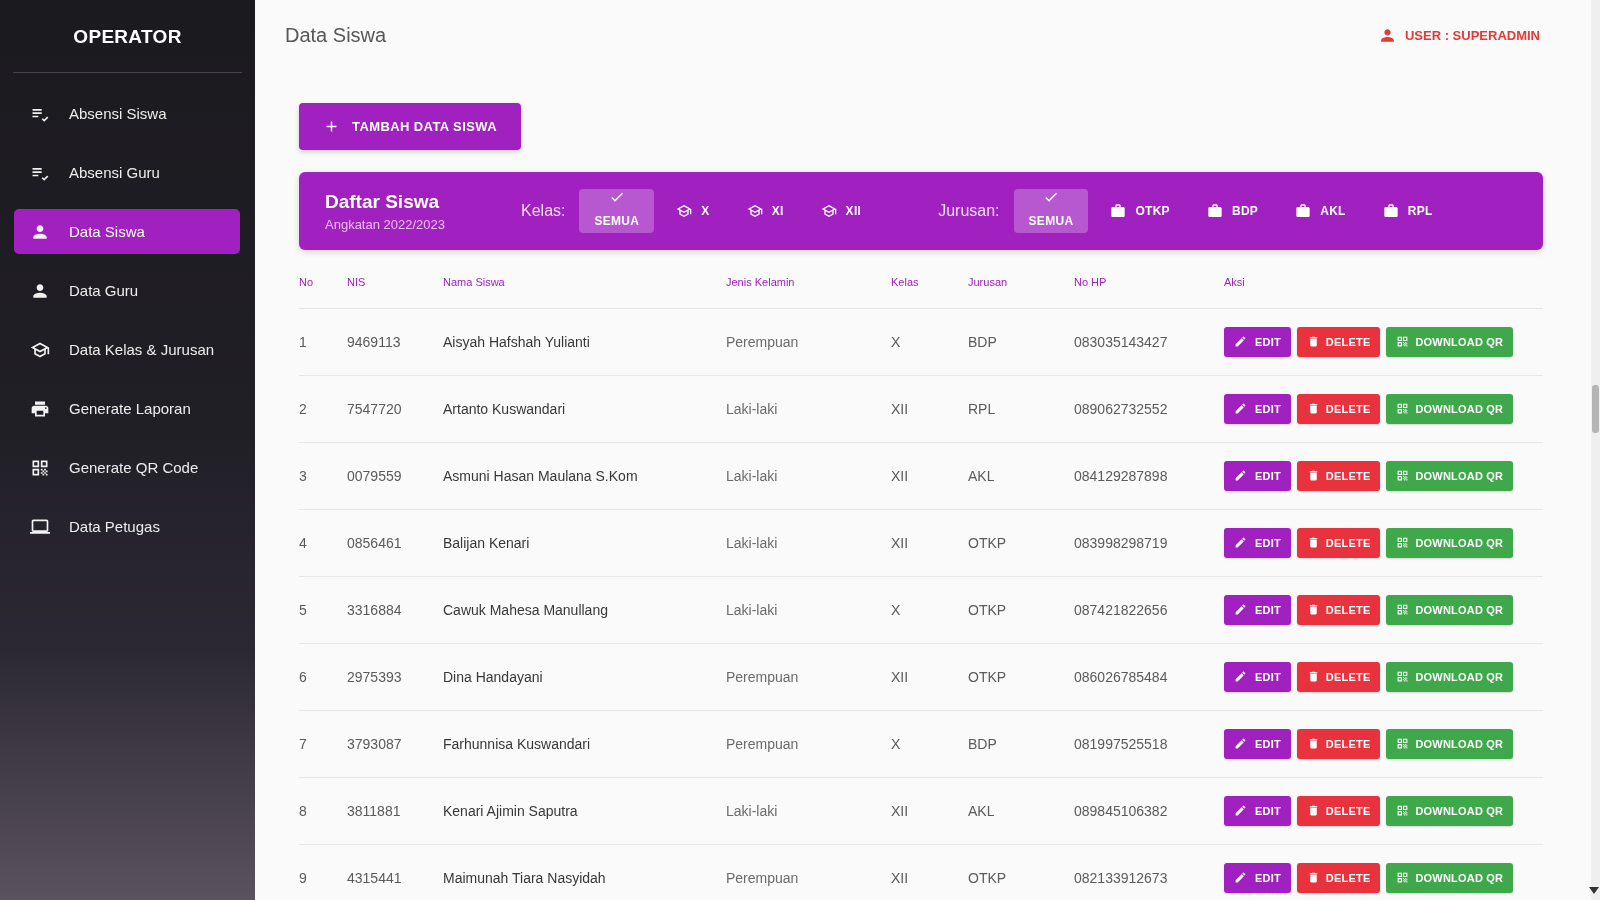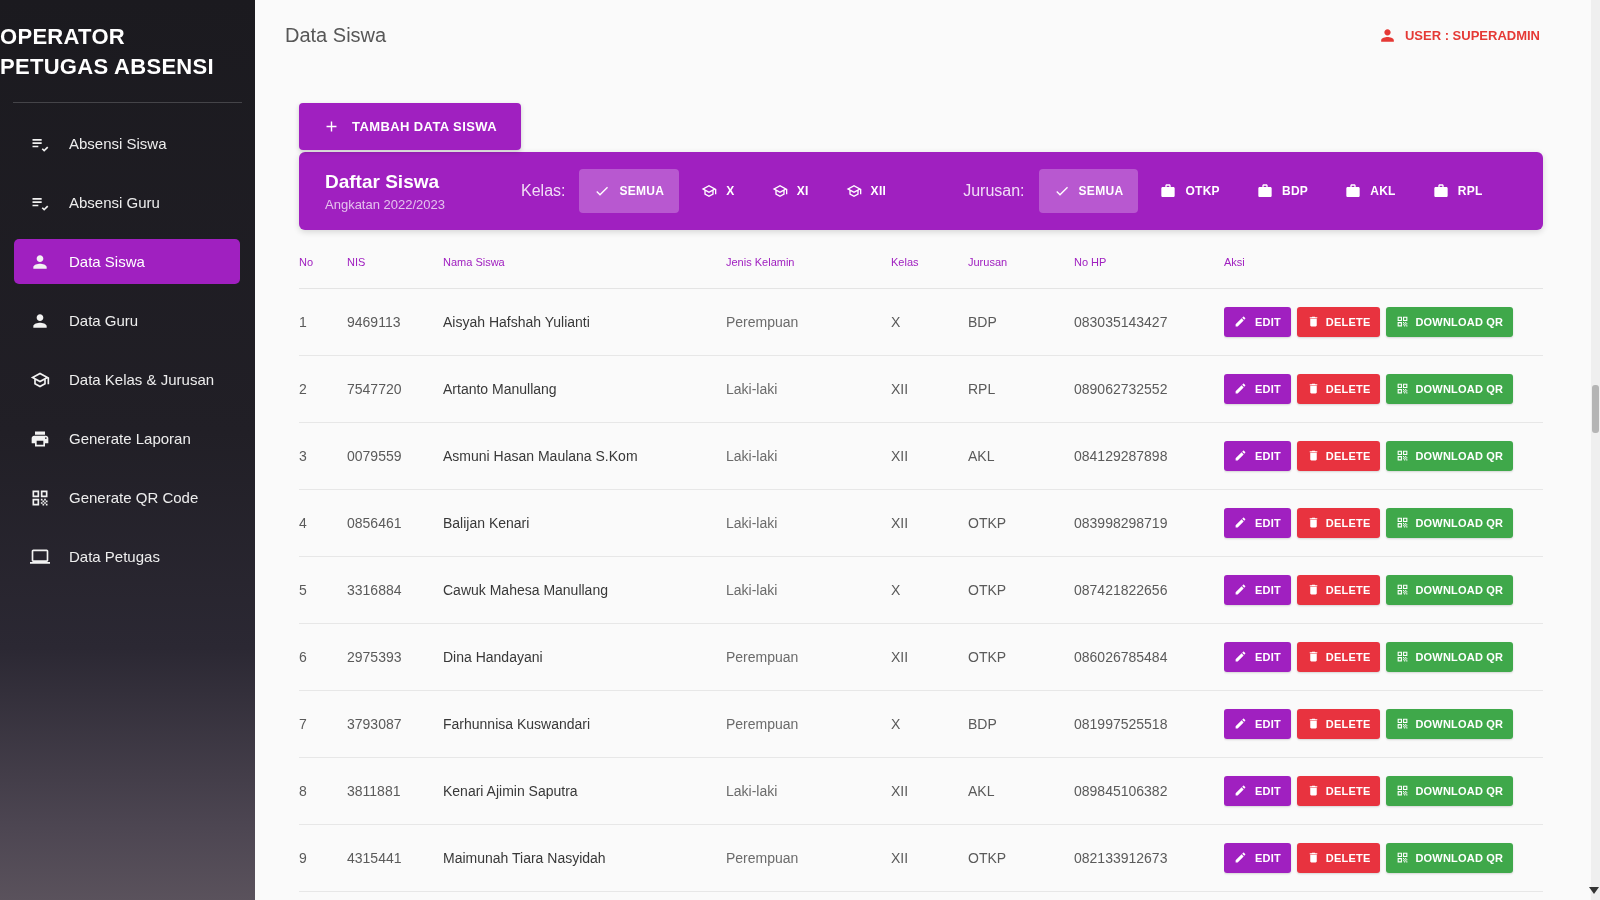--- a/index.html
+++ b/index.html
@@ -6,21 +6,21 @@
   html,body { width:1600px; height:900px; overflow:hidden; }
   body { font-family:"Liberation Sans","DejaVu Sans",sans-serif; background:#fafafa; }
   .app { display:flex; width:1600px; height:900px; position:relative; }
 
   
   .sidebar {
     width:255px; flex-shrink:0; height:100%;
     background:linear-gradient(180deg,#1b1a1f 0%,#211f26 48%,#2b2833 72%,#4d4652 92%,#5a525c 100%);
     color:#eee; padding-top:22px;
   }
-  .sidebar-title { font-size:22px; font-weight:700; line-height:30px; color:#fff; letter-spacing:.3px; }
+  .sidebar-title { text-align:center; font-size:19px; font-weight:700; line-height:30px; color:#fff; letter-spacing:.3px; }
   .sidebar-divider { height:1px; background:rgba(255,255,255,.18); margin:20px 13px 18px 13px; }
   .side-item {
     display:flex; align-items:center; gap:18px;
     margin:0 15px 14px 14px; padding:0 10px 0 15px; height:45px;
     border-radius:5px; color:#ededed; text-decoration:none; cursor:pointer; font-size:15px;
   }
   .side-item .icon { font-size:20px; width:22px; display:inline-flex; justify-content:center; color:#f2f2f2; }
   .side-item.active { background:var(--accent); color:#fff; }
 
   
@@ -37,38 +37,38 @@
   .add-btn {
     display:inline-flex; align-items:center; gap:12px; height:47px; padding:0 24px;
     background:var(--accent); color:#fff; border:none; border-radius:4px;
     font-family:inherit; font-size:13px; font-weight:700; letter-spacing:.4px; cursor:pointer;
     box-shadow:0 2px 5px rgba(0,0,0,.18);
   }
   .add-btn .icon { font-size:17px; }
 
   
   .filter-bar {
-    margin-top:2px; height:78px; background:var(--accent); border-radius:6px;
+    margin-top:22px; height:78px; background:var(--accent); border-radius:6px;
     display:flex; align-items:center; padding:0 26px; color:#fff;
     box-shadow:0 2px 6px rgba(0,0,0,.15);
   }
   .filter-title { width:196px; }
   .ft-main { font-size:19px; font-weight:700; }
   .ft-sub { font-size:13px; color:rgba(255,255,255,.72); margin-top:4px; }
   .filter-group { display:flex; align-items:center; gap:14px; }
   .filter-group.jurusan { margin-left:62px; }
   .fg-label { font-size:16px; color:rgba(255,255,255,.85); }
   .chips { display:flex; align-items:center; gap:7px; }
   .chip {
     display:inline-flex; align-items:center; gap:9px; height:44px; padding:0 15px;
     background:transparent; border:none; border-radius:4px; color:#fff;
     font-family:inherit; font-size:12px; font-weight:700; letter-spacing:.3px; cursor:pointer;
   }
   .chip .icon { font-size:16px; }
-  .chip.selected { background:rgba(255,255,255,.25); }
+  .chip.selected { background:rgba(255,255,255,.25);flex-direction:column; }
 
   
   .table-wrap { margin-top:6px; }
   table { width:100%; border-collapse:collapse; table-layout:fixed; }
   th:nth-child(1){width:48px;} th:nth-child(2){width:96px;} th:nth-child(3){width:283px;}
   th:nth-child(4){width:165px;} th:nth-child(5){width:77px;} th:nth-child(6){width:106px;}
   th:nth-child(7){width:150px;} th:nth-child(8){width:auto;}
   thead th {
     text-align:left; font-size:11px; font-weight:500; color:var(--accent);
     height:52px; border-bottom:1px solid #e4e4e4; padding-right:8px;
@@ -101,21 +101,20 @@
     border-left:5px solid transparent; border-right:5px solid transparent; border-top:7px solid #333; }
 </style>
 </head>
 <body>
 
 <div class="app">
 
   <aside class="sidebar">
     <div class="sidebar-title">
       <div>OPERATOR</div>
-      <div>PETUGAS ABSENSI</div>
     </div>
     <div class="sidebar-divider"></div>
     <nav class="sidebar-menu" id="sidebar-menu">
         <a class="side-item">
           <span class="icon">
             <svg viewBox="0 0 24 24">
               <path d="M22 16.41L20.59 15 17 18.58l-1.59-1.58L14 18.41l3 3zM3 6h11v2H3zm0 4h11v2H3zm0 4h7v2H3z"></path>
             </svg>
           </span>
           <span class="side-label">Absensi Siswa</span>
@@ -345,21 +344,21 @@
                       <svg viewBox="0 0 24 24">
                         <path d="M3 11h8V3H3v8zm2-6h4v4H5V5zM3 21h8v-8H3v8zm2-6h4v4H5v-4zM13 3v8h8V3h-8zm6 6h-4V5h4v4zM19 19h2v2h-2zM13 13h2v2h-2zM15 15h2v2h-2zM13 17h2v2h-2zM15 19h2v2h-2zM17 17h2v2h-2zM17 13h2v2h-2zM19 15h2v2h-2z"></path>
                       </svg>
                     </span>
                     <span>DOWNLOAD QR</span>
                   </button></td>
               </tr>
               <tr>
                 <td>2</td>
                 <td>7547720</td>
-                <td class="name">Artanto Manullang</td>
+                <td class="name">Artanto Kuswandari</td>
                 <td class="muted">Laki-laki</td>
                 <td>XII</td>
                 <td>RPL</td>
                 <td>089062732552</td>
                 <td class="actions"><button class="btn edit">
                     <span class="icon">
                       <svg viewBox="0 0 24 24">
                         <path d="M3 17.25V21h3.75L17.81 9.94l-3.75-3.75L3 17.25zM20.71 7.04c.39-.39.39-1.02 0-1.41l-2.34-2.34c-.39-.39-1.02-.39-1.41 0l-1.83 1.83 3.75 3.75 1.83-1.83z"></path>
                       </svg>
                     </span>

